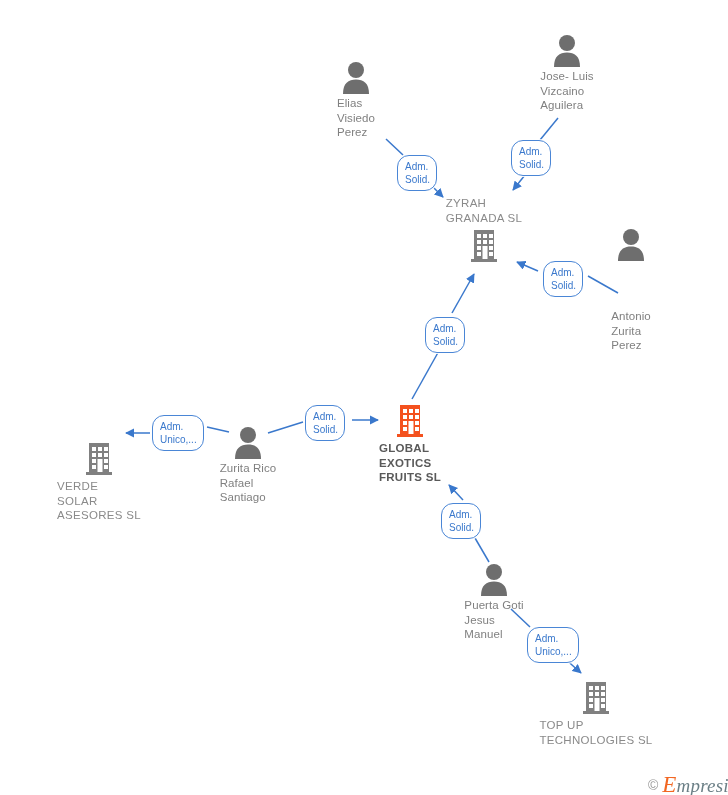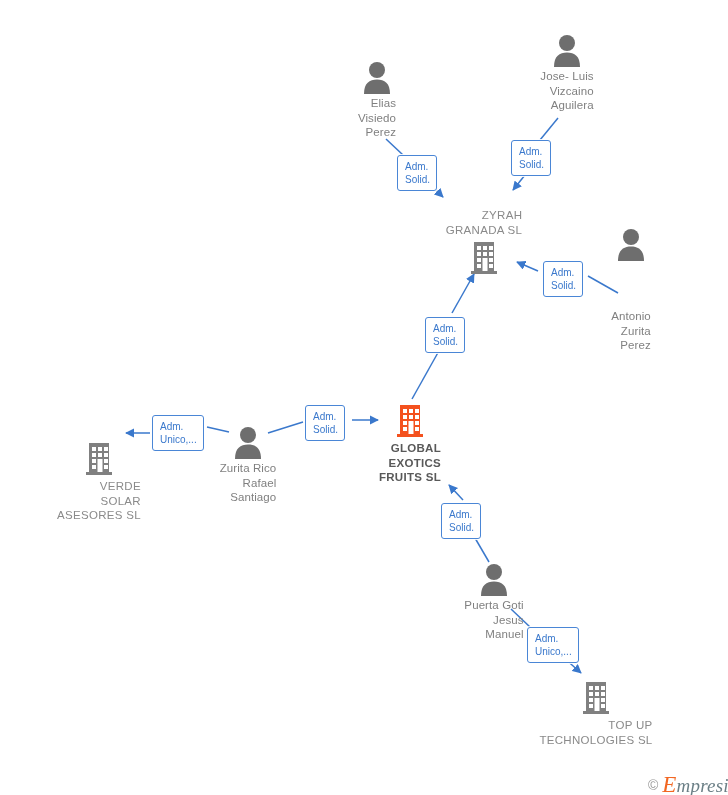--- a/index.html
+++ b/index.html
@@ -26,21 +26,21 @@
     height: 795px;
     pointer-events: none;
   }
   .node {
     position: absolute;
     display: flex;
     flex-direction: column;
     align-items: center;
     width: 130px;
     margin-left: -65px;
-    text-align: right;
+    text-align: left;
   }
   .node-label {
     font-size: 11.5px;
     line-height: 14.5px;
     color: #808080;
     letter-spacing: .1px;
     white-space: pre-line;
   }
   .node.company > .node-label {
     color: #8a8a8a;
@@ -55,30 +55,30 @@
     display: block;
     line-height: 0;
   }
   .node.person .node-label {
     margin-top: 2px;
   }
   .node.company .node-label {
     margin-top: 3px;
   }
   .node.label-above .node-label {
-    margin-top: 12px;
+    margin-top: 0;
     margin-bottom: 4px;
     order: -1;
   }
   .rel-badge {
     position: absolute;
     box-sizing: border-box;
     background: #ffffff;
     border: 1.6px solid #4a86d6;
-    border-radius: 3px;
+    border-radius: 12px;
     color: #3a78cc;
     font-size: 10px;
     line-height: 13px;
     padding: 4px 6px 4px 7px;
     text-align: left;
     white-space: pre-line;
     box-shadow: 0 0 0 1px rgba(255,255,255,.9);
   }
   .watermark {
     position: absolute;
@@ -152,21 +152,21 @@
 Solid.</div>
   <div class="rel-badge" style="left:305px; top:405px;">Adm.
 Solid.</div>
   <div class="rel-badge" style="left:152px; top:415px;">Adm.
 Unico,...</div>
   <div class="rel-badge" style="left:441px; top:503px;">Adm.
 Solid.</div>
   <div class="rel-badge" style="left:527px; top:627px;">Adm.
 Unico,...</div>
 
-  <div class="node person" style="left:377px; top:60px;">
+  <div class="node person" style="left:356px; top:60px;">
     <span class="node-icon">
       <svg width="32" height="34" viewBox="0 0 32 34" xmlns="http://www.w3.org/2000/svg">
         <circle cx="16" cy="10" r="8" fill="#6e6e6e"></circle>
         <path d="M 3 34 C 3 23 8.5 19.5 16 19.5 C 23.5 19.5 29 23 29 34 Z" fill="#6e6e6e"></path>
       </svg>
     </span>
     <span class="node-label">Elias
 Visiedo
 Perez</span>
   </div>

